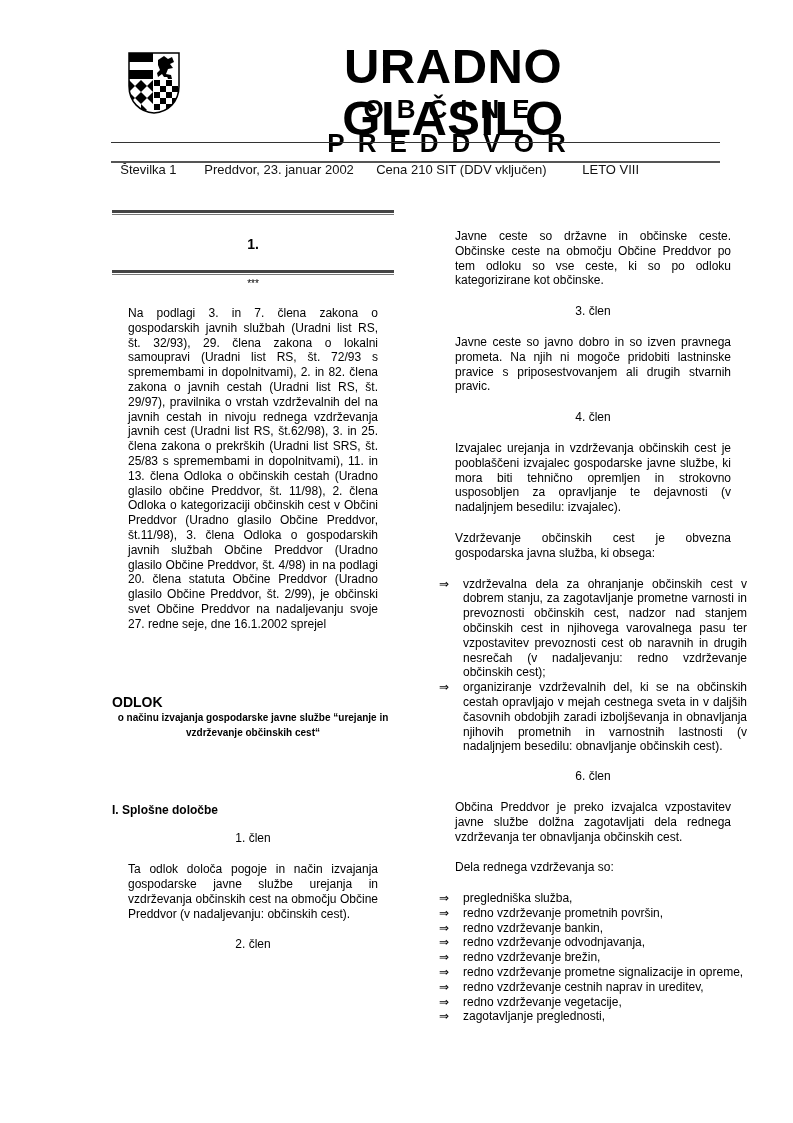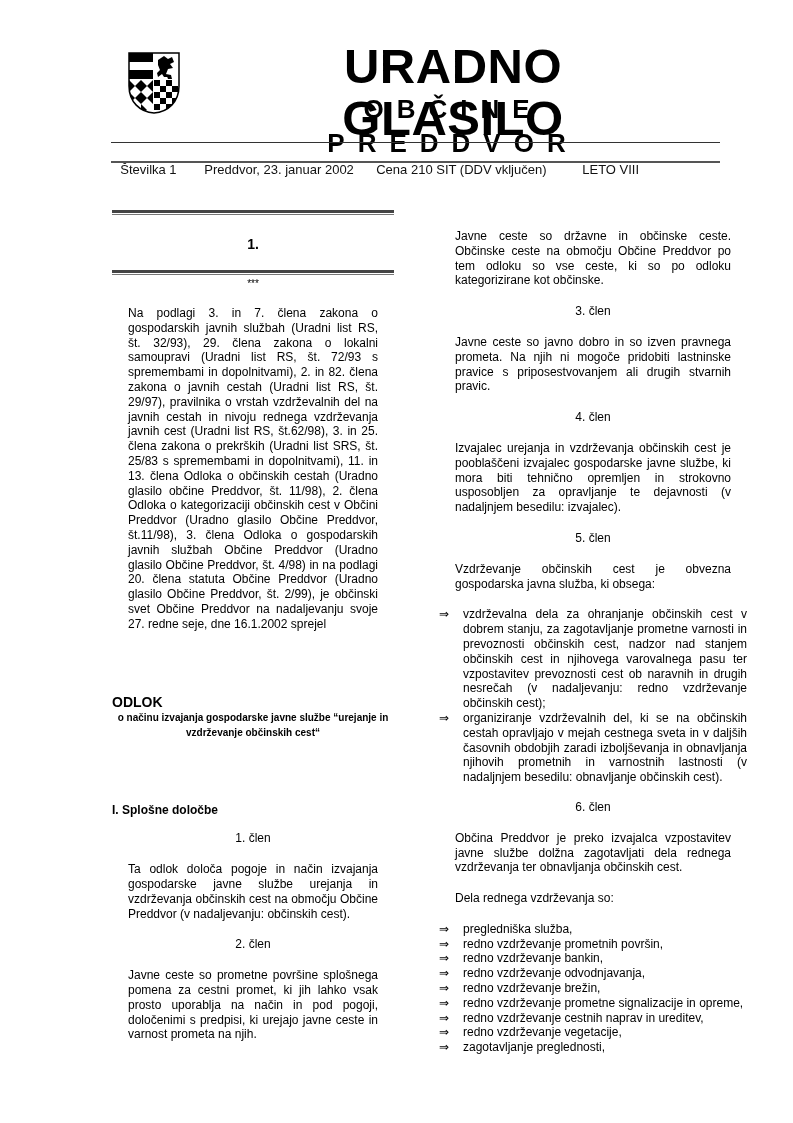--- a/index.html
+++ b/index.html
@@ -119,33 +119,31 @@
 
   <div class="odlok-title">ODLOK</div>
   <div class="odlok-sub">o načinu izvajanja gospodarske javne službe “urejanje in vzdrževanje občinskih cest“</div>
 
   <div class="section-head">I. Splošne določbe</div>
 
   <div class="clen first">1. člen</div>
   <p class="last-left">Ta odlok določa pogoje in način izvajanja gospodarske javne službe urejanja in vzdrževanja občinskih cest na območju Občine Preddvor (v nadaljevanju: občinskih cest).</p>
 
   <div class="clen">2. člen</div>
-  <p class="last-left">Javne ceste so prometne površine splošnega pomena za cestni promet, ki jih lahko vsak prosto uporablja na način in pod pogoji, določenimi s predpisi, ki urejajo javne ceste in varnost prometa na njih.</p>
 </div>
 
 <div class="col" id="col-right">
   <p class="last-left">Javne ceste so državne in občinske ceste. Občinske ceste na območju Občine Preddvor po tem odloku so vse ceste, ki so po odloku kategorizirane kot občinske.</p>
 
   <div class="clen">3. člen</div>
   <p class="last-left">Javne ceste so javno dobro in so izven pravnega prometa. Na njih ni mogoče pridobiti lastninske pravice s priposestvovanjem ali drugih stvarnih pravic.</p>
 
   <div class="clen">4. člen</div>
   <p class="last-left">Izvajalec urejanja in vzdrževanja občinskih cest je pooblaščeni izvajalec gospodarske javne službe, ki mora biti tehnično opremljen in strokovno usposobljen za opravljanje te dejavnosti (v nadaljnjem besedilu: izvajalec).</p>
 
-  <div class="clen">5. člen</div>
   <p class="last-left">Vzdrževanje občinskih cest je obvezna gospodarska javna služba, ki obsega:</p>
   <ul class="arrows">
     <li class="last-left"><span class="arrow">⇒</span><span>vzdrževalna dela za ohranjanje občinskih cest v dobrem stanju, za zagotavljanje prometne varnosti in prevoznosti občinskih cest, nadzor nad stanjem občinskih cest in njihovega varovalnega pasu ter vzpostavitev prevoznosti cest ob naravnih in drugih nesrečah (v nadaljevanju: redno vzdrževanje občinskih cest);</span></li>
     <li class="last-left"><span class="arrow">⇒</span><span>organiziranje vzdrževalnih del, ki se na občinskih cestah opravljajo v mejah cestnega sveta in v daljših časovnih obdobjih zaradi izboljševanja in obnavljanja njihovih prometnih in varnostnih lastnosti (v nadaljnjem besedilu: obnavljanje občinskih cest).</span></li>
   </ul>
 
   <div class="clen">6. člen</div>
   <p class="last-left">Občina Preddvor je preko izvajalca vzpostavitev javne službe dolžna zagotavljati dela rednega vzdrževanja ter obnavljanja občinskih cest.</p>
   <p class="last-left">Dela rednega vzdrževanja so:</p>
   <ul class="arrows">

